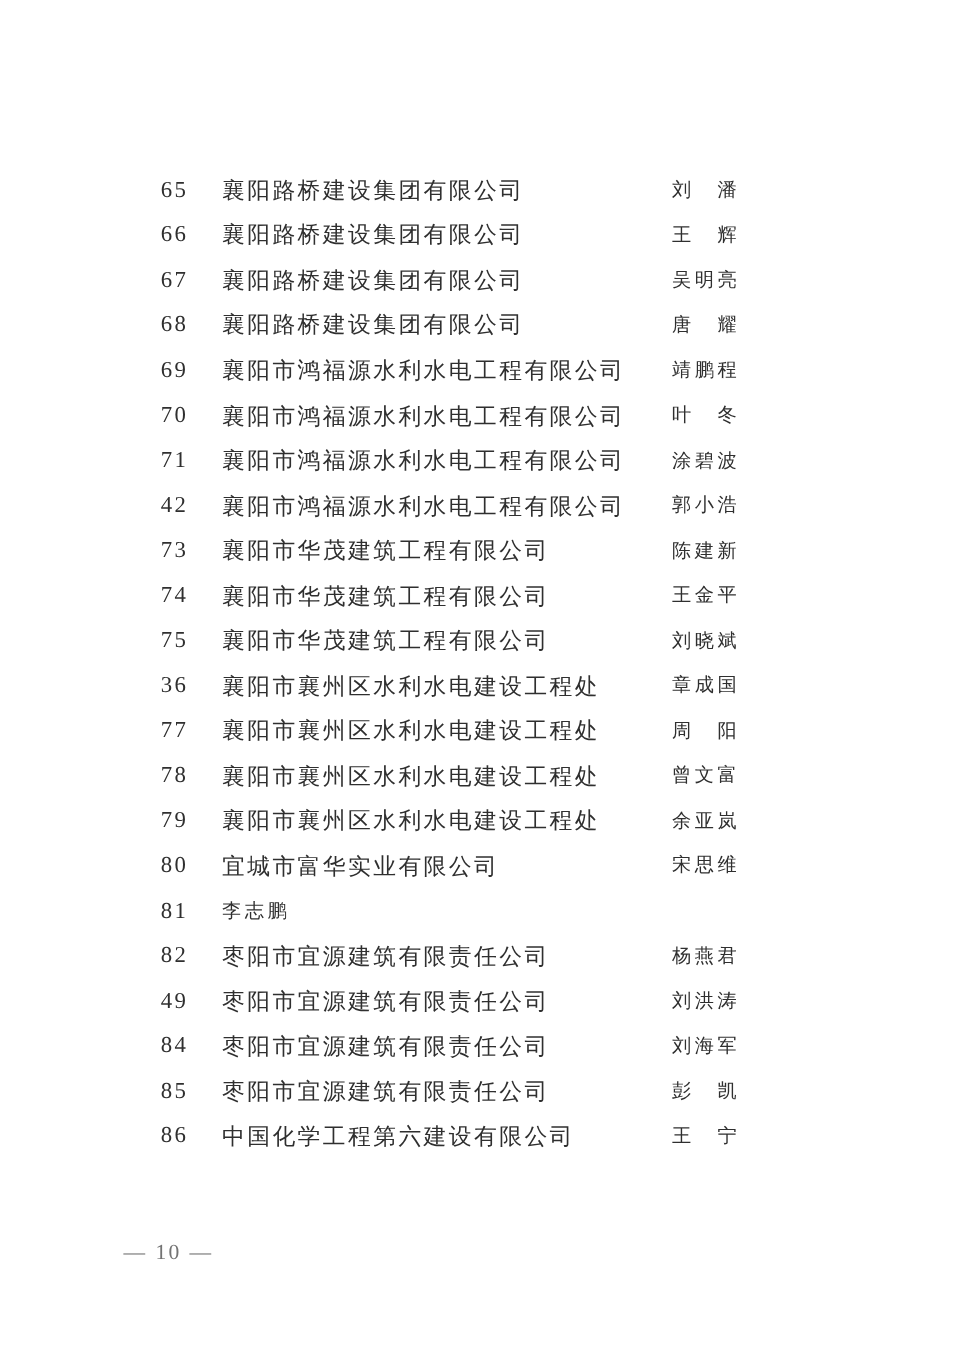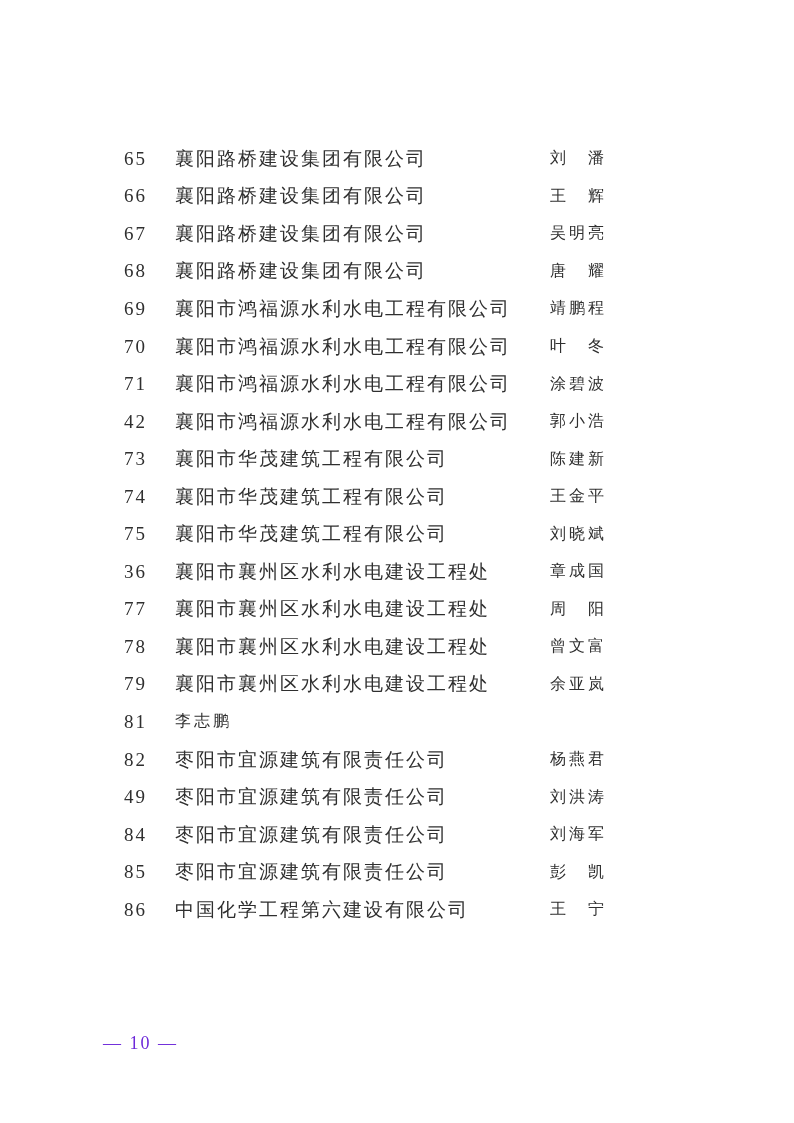--- a/index.html
+++ b/index.html
@@ -11,21 +11,21 @@
     position: relative;
     width: 794px;
     height: 1123px;
     background: #ffffff;
     overflow: hidden;
     font-family: "Liberation Serif", "DejaVu Serif", serif;
     color: #2f2f2f;
   }
   .roster {
     position: absolute;
-    left: 0;
+    left: 10px;
     top: 140px;
     width: 648px;
   }
   .row {
     display: flex;
     align-items: center;
     height: 37.55px;
     white-space: nowrap;
   }
   .no {
@@ -46,21 +46,21 @@
     font-size: 16px;
     letter-spacing: 3px;
     flex: 0 0 auto;
   }
   .footer {
     position: absolute;
     left: 103px;
     top: 1033px;
     font-size: 18px;
     letter-spacing: 2px;
-    color: #6d28d9;
+    color: #737373;
   }
 </style>
 </head>
 <body>
 
 <div class="page">
 
   <div class="roster">
   <div class="row">
     <span class="no">65</span>
@@ -145,20 +145,25 @@
     <span class="company">襄阳市襄州区水利水电建设工程处</span>
     <span class="pname">曾文富</span>
   </div>
 
   <div class="row">
     <span class="no">79</span>
     <span class="company">襄阳市襄州区水利水电建设工程处</span>
     <span class="pname">余亚岚</span>
   </div>
 
+  <div class="row">
+    <span class="no">80</span>
+    <span class="company">宜城市富华实业有限公司</span>
+    <span class="pname">宋思维</span>
+  </div>
 
   <div class="row">
     <span class="no">81</span>
     <span class="pname">李志鹏</span>
   </div>
 
   <div class="row">
     <span class="no">82</span>
     <span class="company">枣阳市宜源建筑有限责任公司</span>
     <span class="pname">杨燕君</span>

